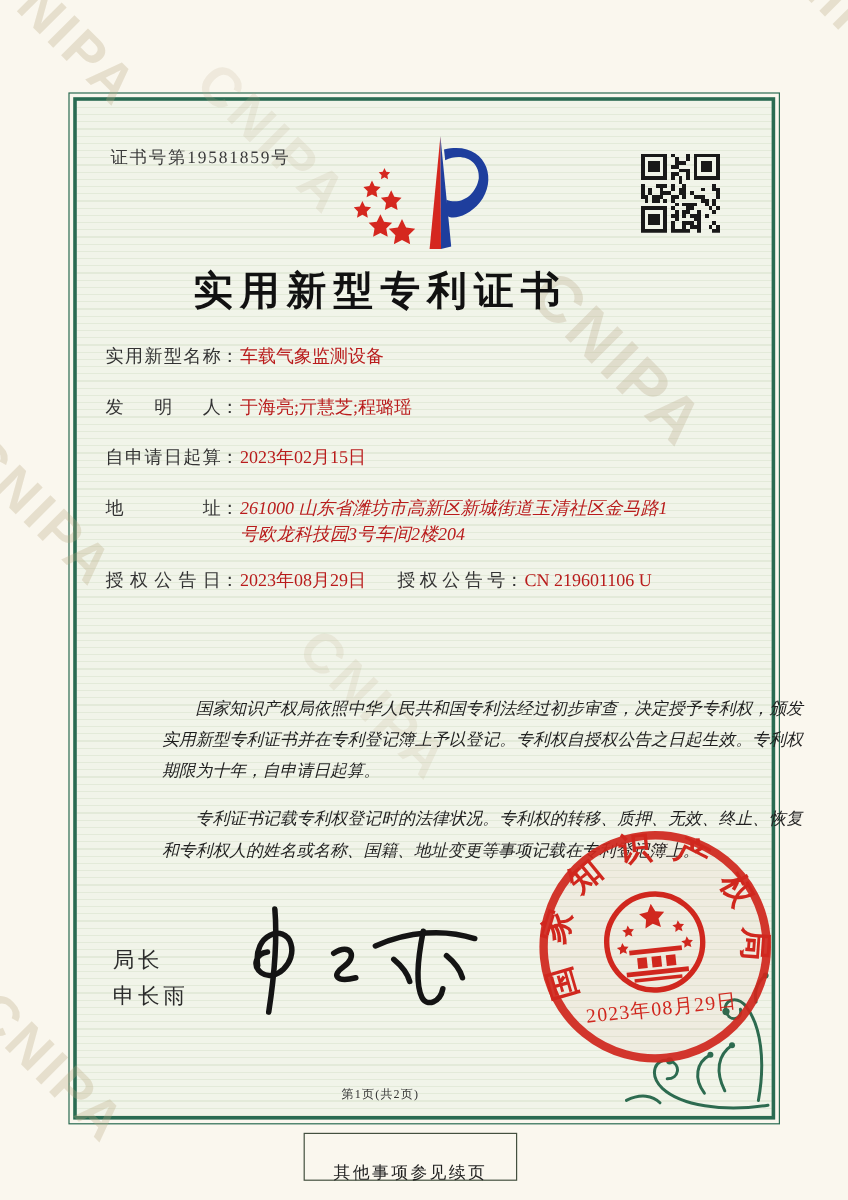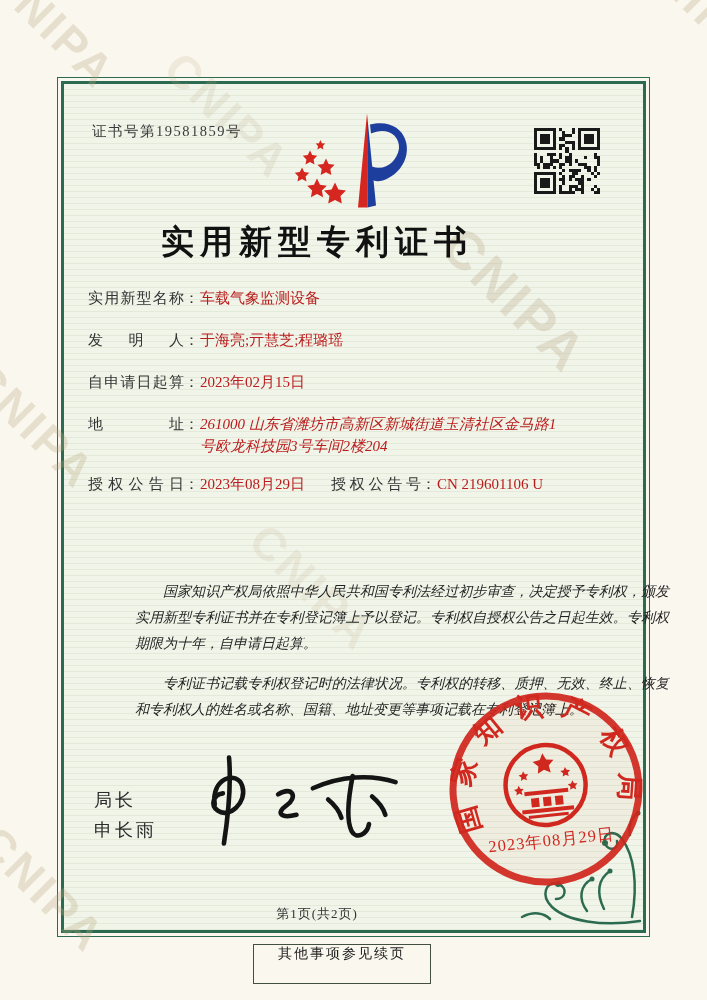--- a/index.html
+++ b/index.html
@@ -29,24 +29,24 @@
   .fvalue{display:inline-block;max-width:400px;vertical-align:top;color:#b91c1c;}
   .fvalue.addr{width:366px;word-break:break-all;font-style:italic;}
   .flabel2{margin-left:26px;width:90px;}
   .body-text{position:absolute;left:26px;top:497px;width:534px;font-size:14px;line-height:26px;
              font-style:italic;color:#1f1f1f;text-align:justify;margin-left:47px;}
   .body-text p{margin:0 0 14px 0;text-indent:2em;}
   .director{position:absolute;left:32px;top:703px;font-family:"Liberation Sans","DejaVu Sans",sans-serif;
             font-size:18px;letter-spacing:3px;color:#2b2b2b;line-height:30px;}
   .signature{position:absolute;left:118px;top:668px;width:235px;height:100px;}
   .seal{position:absolute;left:384px;top:607px;width:200px;height:200px;transform:rotate(-6deg);}
-  .page-num{position:absolute;left:0;top:823px;width:100%;text-align:center;font-size:13px;color:#333;letter-spacing:1px;}
+  .page-num{position:absolute;left:0;top:823px;width:100%;text-align:center;font-size:10px;color:#333;letter-spacing:1px;}
   .flourish{position:absolute;right:1px;bottom:1px;width:150px;height:140px;}
   .note-box{position:absolute;left:253px;top:944px;width:178px;height:40px;z-index:3;border:1px solid #44503f;
-            box-sizing:border-box;text-align:center;padding-top:0;font-size:14px;letter-spacing:2px;color:#222;
+            box-sizing:border-box;text-align:center;padding-top:24px;font-size:14px;letter-spacing:2px;color:#222;
             background:#faf7ee;}
 </style>
 </head>
 <body>
 
 <div id="page">
 
   <div class="frame-outer">
     <div class="frame-inner">
 

